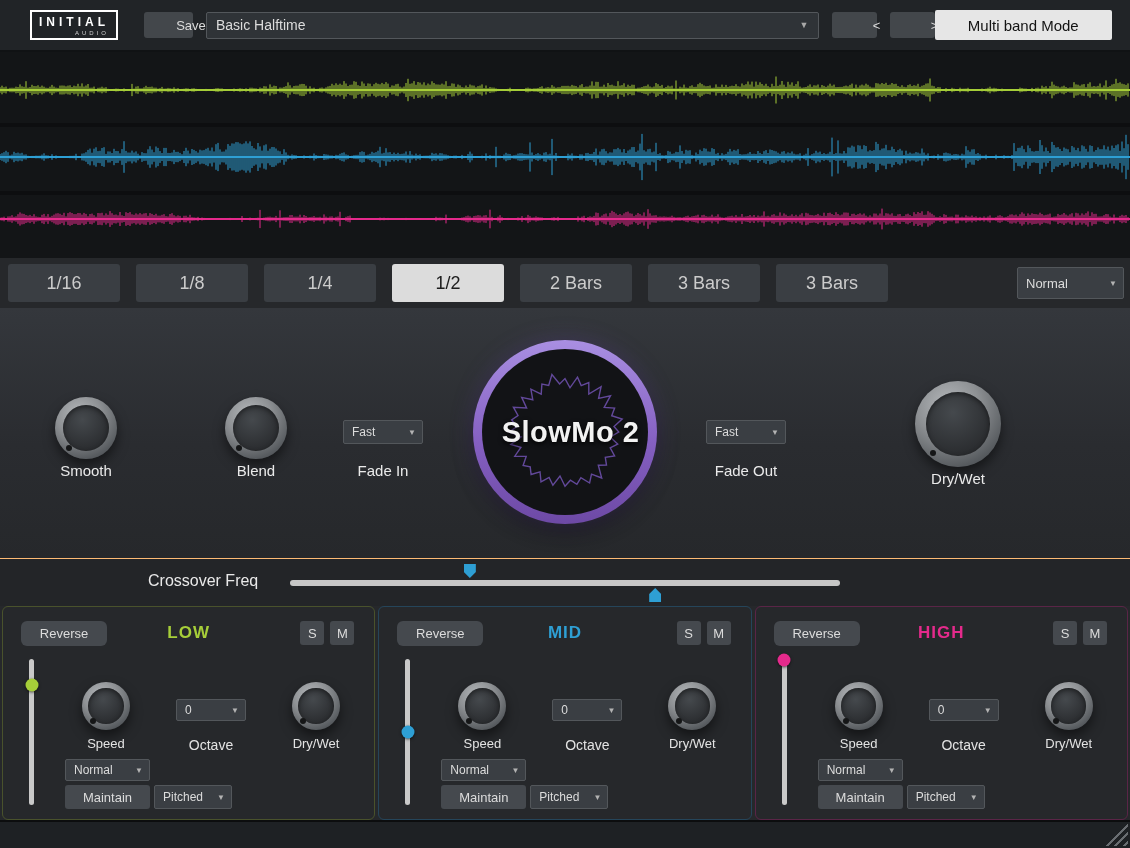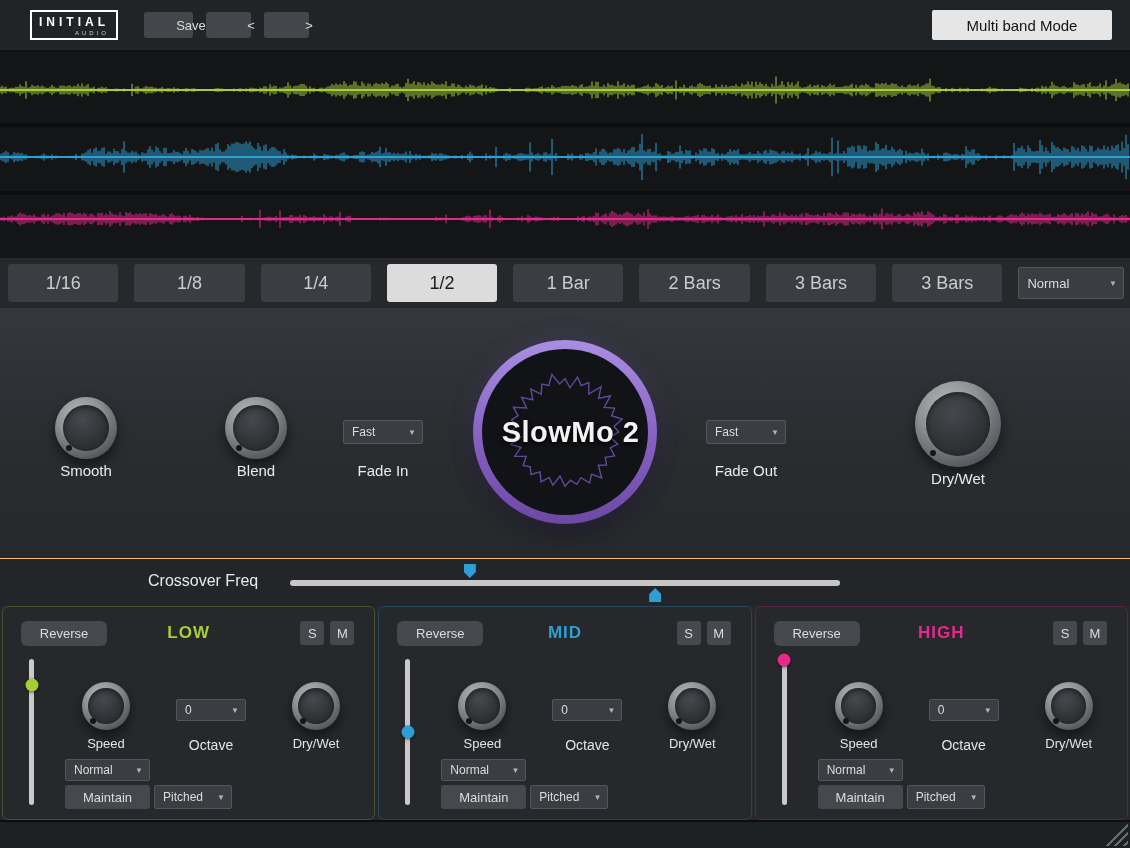--- a/index.html
+++ b/index.html
@@ -116,20 +116,23 @@
 </style>
 </head>
 <body>
 
 <div class="topbar">
   <div class="logo-box">
     <div class="logo-main">INITIAL</div>
     <div class="logo-sub">AUDIO</div>
   </div>
   <div class="tb-btn save-btn">Save</div>
+  <div class="preset-dd">
+    <span>Basic Halftime</span>
+  </div>
   <div class="tb-btn nav-btn">&lt;</div>
   <div class="tb-btn nav-btn">&gt;</div>
   <div class="mode-btn">Multi band Mode</div>
 </div>
 
 <div class="waves">
   <svg width="1130" height="206">
     <rect x="0" y="71" width="1130" height="4" fill="#0d0e10"></rect>
     <rect x="0" y="139" width="1130" height="4" fill="#0d0e10"></rect>
     <line id="wave-line-0" x1="0" x2="1130" y1="38" y2="38" stroke-width="2" stroke="#a6ce39"></line>
@@ -139,21 +142,20 @@
     <line id="wave-line-2" x1="0" x2="1130" y1="167" y2="167" stroke-width="2" stroke="#e52a8c"></line>
     <path id="wave-path-2" stroke-width="1" fill="none" d="M0 165.6L0 168.4M2 165.3L2 168.7M4 164.7L4 169.3M6 166.0L6 168.0M8 164.4L8 169.6M10 164.3L10 169.7M12 163.2L12 170.8M14 164.8L14 169.2M16 164.3L16 169.7M18 162.2L18 171.8M20 160.4L20 173.6M22 161.6L22 172.4M24 161.9L24 172.1M26 163.0L26 171.0M28 163.6L28 170.4M30 162.9L30 171.1M32 164.1L32 169.9M34 162.2L34 171.8M36 164.4L36 169.6M38 164.8L38 169.2M40 165.0L40 169.0M42 162.8L42 171.2M44 161.9L44 172.1M46 164.3L46 169.7M48 162.1L48 171.9M50 164.8L50 169.2M52 163.8L52 170.2M54 162.6L54 171.4M56 161.5L56 172.5M58 161.2L58 172.8M60 161.8L60 172.2M62 162.9L62 171.1M64 160.8L64 173.2M66 164.3L66 169.7M68 161.1L68 172.9M70 160.2L70 173.8M72 161.0L72 173.0M74 162.1L74 171.9M76 162.1L76 171.9M78 161.0L78 173.0M80 161.1L80 172.9M82 162.6L82 171.4M84 160.9L84 173.1M86 161.9L86 172.1M88 164.2L88 169.8M90 162.0L90 172.0M92 161.6L92 172.4M94 163.2L94 170.8M96 164.7L96 169.3M98 161.0L98 173.0M100 161.2L100 172.8M102 160.8L102 173.2M104 163.3L104 170.7M106 161.4L106 172.6M108 162.8L108 171.2M110 159.1L110 174.9M112 161.2L112 172.8M114 162.8L114 171.2M116 162.5L116 171.5M118 163.3L118 170.7M120 160.0L120 174.0M122 163.3L122 170.7M124 164.0L124 170.0M126 160.2L126 173.8M128 161.0L128 173.0M130 160.1L130 173.9M132 162.3L132 171.7M134 162.8L134 171.2M136 161.4L136 172.6M138 162.4L138 171.6M140 161.1L140 172.9M142 162.3L142 171.7M144 161.4L144 172.6M146 161.1L146 172.9M148 163.8L148 170.2M150 161.1L150 172.9M152 161.9L152 172.1M154 163.0L154 171.0M156 161.8L156 172.2M158 163.6L158 170.4M160 163.6L160 170.4M162 162.8L162 171.2M164 162.2L164 171.8M166 164.1L166 169.9M168 164.4L168 169.6M170 162.0L170 172.0M172 161.2L172 172.8M174 163.2L174 170.8M176 164.3L176 169.7M178 163.4L178 170.6M180 163.9L180 170.1M182 165.8L182 168.2M184 163.8L184 170.2M186 163.7L186 170.3M188 164.9L188 169.1M190 162.8L190 171.2M192 165.1L192 168.9M194 165.3L194 168.7M196 165.6L196 168.4M198 164.9L198 169.1M200 166.1L200 167.9M202 165.5L202 168.5M204 165.9L204 168.1M206 166.2L206 167.8M208 166.2L208 167.8M210 166.2L210 167.8M212 166.2L212 167.8M214 166.2L214 167.8M216 166.2L216 167.8M218 166.2L218 167.8M220 166.2L220 167.8M222 166.2L222 167.8M224 166.2L224 167.8M226 166.2L226 167.8M228 166.2L228 167.8M230 165.9L230 168.1M232 166.2L232 167.8M234 166.2L234 167.8M236 166.2L236 167.8M238 166.1L238 167.9M240 166.2L240 167.8M242 164.0L242 170.0M244 166.2L244 167.8M246 166.2L246 167.8M248 166.2L248 167.8M250 165.6L250 168.4M252 166.2L252 167.8M254 166.2L254 167.8M256 165.9L256 168.1M258 165.6L258 168.4M260 157.9L260 176.1M262 166.2L262 167.8M264 165.6L264 168.4M266 165.2L266 168.8M268 164.8L268 169.2M270 164.6L270 169.4M272 165.2L272 168.8M274 165.3L274 168.7M276 163.9L276 170.1M278 165.6L278 168.4M280 158.3L280 175.7M282 165.4L282 168.6M284 165.1L284 168.9M286 165.0L286 169.0M288 164.9L288 169.1M290 163.1L290 170.9M292 163.0L292 171.0M294 164.7L294 169.3M296 164.6L296 169.4M298 164.6L298 169.4M300 162.7L300 171.3M302 165.1L302 168.9M304 163.0L304 171.0M306 164.0L306 170.0M308 165.3L308 168.7M310 165.0L310 169.0M312 164.8L312 169.2M314 164.1L314 169.9M316 165.2L316 168.8M318 165.2L318 168.8M320 164.8L320 169.2M322 165.6L322 168.4M324 162.4L324 171.6M326 164.6L326 169.4M328 165.5L328 168.5M330 164.5L330 169.5M332 164.3L332 169.7M334 165.7L334 168.3M336 164.8L336 169.2M338 164.4L338 169.6M340 159.8L340 174.2M342 166.1L342 167.9M344 166.1L344 167.9M346 164.8L346 169.2M348 164.1L348 169.9M350 163.6L350 170.4M352 166.1L352 167.9M354 166.2L354 167.8M356 166.2L356 167.8M358 166.2L358 167.8M360 166.2L360 167.8M362 166.2L362 167.8M364 166.2L364 167.8M366 166.2L366 167.8M368 166.2L368 167.8M370 166.2L370 167.8M372 166.2L372 167.8M374 166.2L374 167.8M376 166.2L376 167.8M378 166.2L378 167.8M380 165.6L380 168.4M382 165.9L382 168.1M384 165.7L384 168.3M386 166.2L386 167.8M388 165.9L388 168.1M390 166.2L390 167.8M392 166.2L392 167.8M394 166.2L394 167.8M396 166.2L396 167.8M398 166.2L398 167.8M400 166.2L400 167.8M402 166.0L402 168.0M404 166.2L404 167.8M406 165.9L406 168.1M408 166.2L408 167.8M410 166.2L410 167.8M412 166.2L412 167.8M414 166.2L414 167.8M416 166.2L416 167.8M418 166.2L418 167.8M420 166.0L420 168.0M422 166.2L422 167.8M424 166.2L424 167.8M426 166.2L426 167.8M428 166.0L428 168.0M430 166.1L430 167.9M432 166.0L432 168.0M434 166.0L434 168.0M436 164.8L436 169.2M438 165.7L438 168.3M440 165.5L440 168.5M442 165.7L442 168.3M444 166.2L444 167.8M446 162.6L446 171.4M448 166.1L448 167.9M450 166.2L450 167.8M452 166.2L452 167.8M454 166.2L454 167.8M456 166.2L456 167.8M458 166.2L458 167.8M460 166.0L460 168.0M462 165.5L462 168.5M464 165.1L464 168.9M466 164.2L466 169.8M468 163.6L468 170.4M470 164.3L470 169.7M472 165.6L472 168.4M474 164.0L474 170.0M476 163.7L476 170.3M478 163.1L478 170.9M480 163.4L480 170.6M482 164.6L482 169.4M484 163.4L484 170.6M486 163.1L486 170.9M488 165.3L488 168.7M490 157.7L490 176.3M492 164.8L492 169.2M494 166.2L494 167.8M496 165.9L496 168.1M498 164.7L498 169.3M500 163.2L500 170.8M502 165.2L502 168.8M504 166.2L504 167.8M506 166.1L506 167.9M508 165.9L508 168.1M510 166.2L510 167.8M512 166.2L512 167.8M514 166.2L514 167.8M516 166.0L516 168.0M518 165.4L518 168.6M520 165.8L520 168.2M522 164.1L522 169.9M524 165.9L524 168.1M526 165.4L526 168.6M528 162.9L528 171.1M530 164.2L530 169.8M532 165.5L532 168.5M534 165.3L534 168.7M536 164.4L536 169.6M538 165.0L538 169.0M540 165.3L540 168.7M542 165.4L542 168.6M544 166.2L544 167.8M546 166.2L546 167.8M548 166.2L548 167.8M550 166.2L550 167.8M552 165.6L552 168.4M554 165.2L554 168.8M556 165.8L556 168.2M558 164.9L558 169.1M560 166.1L560 167.9M562 166.2L562 167.8M564 166.2L564 167.8M566 166.2L566 167.8M568 166.2L568 167.8M570 166.2L570 167.8M572 166.2L572 167.8M574 166.2L574 167.8M576 166.2L576 167.8M578 164.4L578 169.6M580 165.8L580 168.2M582 164.6L582 169.4M584 163.8L584 170.2M586 166.0L586 168.0M588 165.0L588 169.0M590 164.3L590 169.7M592 164.8L592 169.2M594 163.9L594 170.1M596 160.5L596 173.5M598 160.9L598 173.1M600 164.8L600 169.2M602 163.6L602 170.4M604 162.2L604 171.8M606 161.5L606 172.5M608 164.3L608 169.7M610 160.9L610 173.1M612 158.8L612 175.2M614 160.0L614 174.0M616 161.5L616 172.5M618 163.0L618 171.0M620 162.0L620 172.0M622 163.2L622 170.8M624 161.4L624 172.6M626 160.1L626 173.9M628 159.6L628 174.4M630 161.3L630 172.7M632 161.7L632 172.3M634 164.1L634 169.9M636 162.8L636 171.2M638 161.0L638 173.0M640 162.1L640 171.9M642 163.5L642 170.5M644 160.4L644 173.6M646 164.3L646 169.7M648 157.2L648 176.8M650 161.4L650 172.6M652 163.6L652 170.4M654 163.4L654 170.6M656 163.2L656 170.8M658 164.8L658 169.2M660 164.5L660 169.5M662 164.7L662 169.3M664 164.4L664 169.6M666 164.7L666 169.3M668 164.9L668 169.1M670 164.7L670 169.3M672 163.7L672 170.3M674 164.9L674 169.1M676 165.4L676 168.6M678 165.2L678 168.8M680 165.1L680 168.9M682 165.5L682 168.5M684 164.9L684 169.1M686 164.2L686 169.8M688 163.7L688 170.3M690 165.0L690 169.0M692 164.3L692 169.7M694 164.0L694 170.0M696 163.5L696 170.5M698 162.7L698 171.3M700 165.2L700 168.8M702 163.2L702 170.8M704 162.8L704 171.2M706 164.1L706 169.9M708 164.6L708 169.4M710 164.4L710 169.6M712 162.7L712 171.3M714 164.6L714 169.4M716 164.2L716 169.8M718 162.3L718 171.7M720 164.8L720 169.2M722 165.4L722 168.6M724 165.7L724 168.3M726 165.2L726 168.8M728 164.4L728 169.6M730 164.2L730 169.8M732 163.7L732 170.3M734 164.7L734 169.3M736 163.1L736 170.9M738 164.7L738 169.3M740 164.6L740 169.4M742 162.0L742 172.0M744 164.7L744 169.3M746 164.3L746 169.7M748 164.0L748 170.0M750 163.0L750 171.0M752 164.5L752 169.5M754 163.0L754 171.0M756 164.9L756 169.1M758 163.5L758 170.5M760 164.4L760 169.6M762 163.6L762 170.4M764 159.4L764 174.6M766 164.3L766 169.7M768 163.8L768 170.2M770 164.5L770 169.5M772 162.8L772 171.2M774 162.2L774 171.8M776 163.7L776 170.3M778 163.8L778 170.2M780 160.4L780 173.6M782 163.7L782 170.3M784 161.4L784 172.6M786 162.7L786 171.3M788 164.0L788 170.0M790 163.7L790 170.3M792 162.3L792 171.7M794 164.1L794 169.9M796 162.8L796 171.2M798 164.3L798 169.7M800 162.7L800 171.3M802 161.2L802 172.8M804 164.4L804 169.6M806 160.8L806 173.2M808 161.4L808 172.6M810 162.9L810 171.1M812 163.1L812 170.9M814 163.5L814 170.5M816 162.9L816 171.1M818 161.9L818 172.1M820 163.4L820 170.6M822 163.9L822 170.1M824 160.7L824 173.3M826 163.8L826 170.2M828 161.0L828 173.0M830 160.7L830 173.3M832 162.0L832 172.0M834 163.0L834 171.0M836 160.2L836 173.8M838 162.0L838 172.0M840 163.3L840 170.7M842 162.5L842 171.5M844 160.5L844 173.5M846 160.5L846 173.5M848 160.7L848 173.3M850 164.0L850 170.0M852 161.9L852 172.1M854 161.7L854 172.3M856 163.0L856 171.0M858 162.1L858 171.9M860 161.3L860 172.7M862 162.6L862 171.4M864 161.5L864 172.5M866 163.6L866 170.4M868 164.7L868 169.3M870 163.3L870 170.7M872 164.6L872 169.4M874 161.5L874 172.5M876 161.6L876 172.4M878 163.4L878 170.6M880 161.5L880 172.5M882 156.6L882 177.4M884 163.7L884 170.3M886 161.2L886 172.8M888 161.5L888 172.5M890 162.5L890 171.5M892 161.3L892 172.7M894 163.8L894 170.2M896 163.9L896 170.1M898 162.3L898 171.7M900 162.0L900 172.0M902 164.2L902 169.8M904 164.0L904 170.0M906 162.3L906 171.7M908 161.7L908 172.3M910 163.0L910 171.0M912 164.1L912 169.9M914 160.2L914 173.8M916 162.1L916 171.9M918 160.0L918 174.0M920 161.0L920 173.0M922 159.3L922 174.7M924 162.9L924 171.1M926 162.7L926 171.3M928 159.2L928 174.8M930 160.5L930 173.5M932 161.8L932 172.2M934 163.3L934 170.7M936 164.9L936 169.1M938 165.1L938 168.9M940 164.2L940 169.8M942 165.0L942 169.0M944 162.2L944 171.8M946 162.9L946 171.1M948 164.9L948 169.1M950 164.7L950 169.3M952 164.5L952 169.5M954 165.4L954 168.6M956 162.6L956 171.4M958 162.7L958 171.3M960 165.2L960 168.8M962 164.7L962 169.3M964 165.2L964 168.8M966 163.3L966 170.7M968 164.4L968 169.6M970 164.7L970 169.3M972 163.5L972 170.5M974 165.0L974 169.0M976 164.3L976 169.7M978 165.5L978 168.5M980 164.9L980 169.1M982 165.6L982 168.4M984 164.4L984 169.6M986 165.5L986 168.5M988 164.5L988 169.5M990 163.4L990 170.6M992 165.5L992 168.5M994 165.6L994 168.4M996 165.1L996 168.9M998 163.7L998 170.3M1000 163.2L1000 170.8M1002 164.2L1002 169.8M1004 165.3L1004 168.7M1006 164.9L1006 169.1M1008 164.1L1008 169.9M1010 162.6L1010 171.4M1012 162.3L1012 171.7M1014 163.3L1014 170.7M1016 162.6L1016 171.4M1018 164.2L1018 169.8M1020 162.2L1020 171.8M1022 160.3L1022 173.7M1024 161.7L1024 172.3M1026 164.0L1026 170.0M1028 161.4L1028 172.6M1030 162.8L1030 171.2M1032 161.3L1032 172.7M1034 162.0L1034 172.0M1036 162.1L1036 171.9M1038 162.5L1038 171.5M1040 160.7L1040 173.3M1042 162.0L1042 172.0M1044 163.3L1044 170.7M1046 162.8L1046 171.2M1048 162.4L1048 171.6M1050 161.6L1050 172.4M1052 165.1L1052 168.9M1054 164.6L1054 169.4M1056 164.4L1056 169.6M1058 161.9L1058 172.1M1060 163.0L1060 171.0M1062 162.4L1062 171.6M1064 161.0L1064 173.0M1066 162.6L1066 171.4M1068 163.6L1068 170.4M1070 162.3L1070 171.7M1072 161.2L1072 172.8M1074 164.6L1074 169.4M1076 160.8L1076 173.2M1078 161.3L1078 172.7M1080 163.3L1080 170.7M1082 161.4L1082 172.6M1084 162.7L1084 171.3M1086 161.2L1086 172.8M1088 159.4L1088 174.6M1090 163.9L1090 170.1M1092 160.3L1092 173.7M1094 161.9L1094 172.1M1096 161.8L1096 172.2M1098 164.5L1098 169.5M1100 164.4L1100 169.6M1102 164.3L1102 169.7M1104 163.2L1104 170.8M1106 162.0L1106 172.0M1108 162.2L1108 171.8M1110 164.5L1110 169.5M1112 165.3L1112 168.7M1114 162.5L1114 171.5M1116 165.3L1116 168.7M1118 165.4L1118 168.6M1120 163.9L1120 170.1M1122 162.8L1122 171.2M1124 163.6L1124 170.4M1126 163.0L1126 171.0M1128 165.1L1128 168.9" stroke="#e52a8c"></path>
   </svg>
 </div>
 
 <div class="divrow">
   <div class="div-btn">1/16</div>
   <div class="div-btn">1/8</div>
   <div class="div-btn">1/4</div>
   <div class="div-btn selected">1/2</div>
-  <div class="div-btn">1 Bar</div>
   <div class="div-btn">2 Bars</div>
   <div class="div-btn">3 Bars</div>
   <div class="div-btn">3 Bars</div>
   <div class="dropdown div-mode-dd">
     <span>Normal</span>
   </div>
 </div>
 
 <div class="mainpanel">
   <div class="knob knob-sm" style="left:55px; top:89px;">

